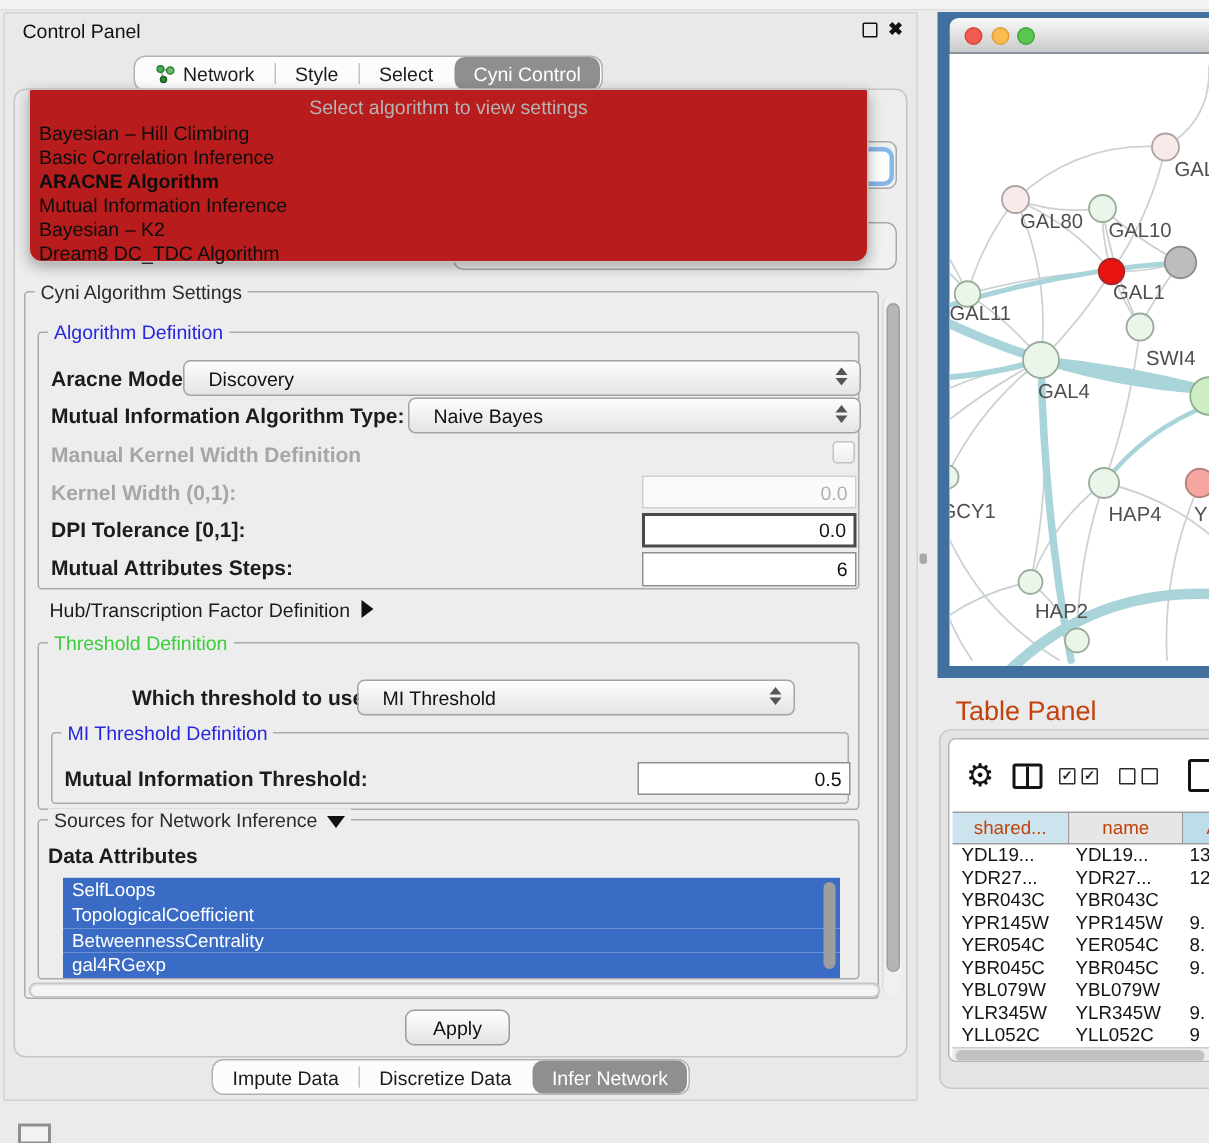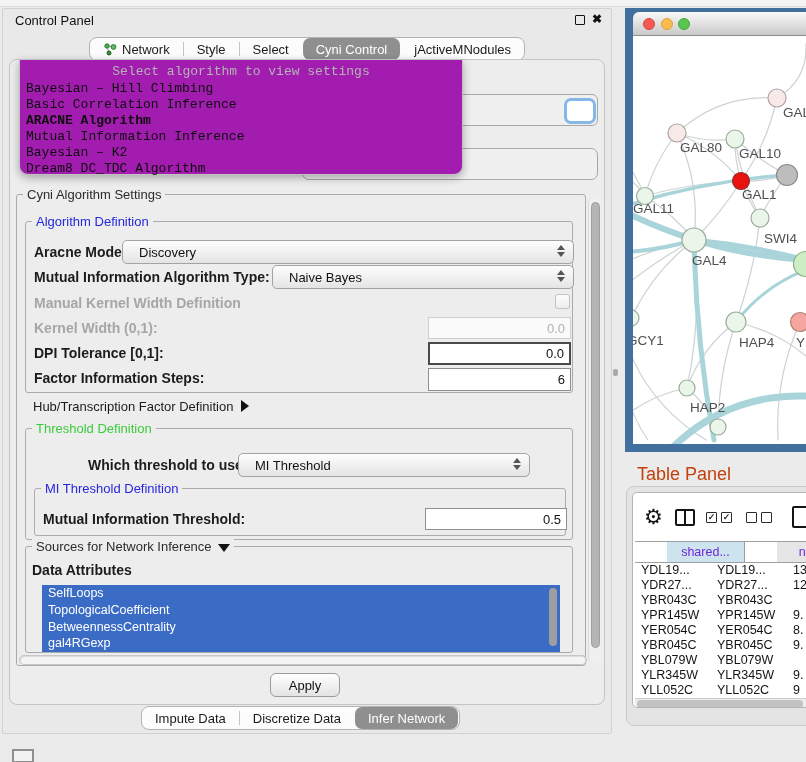--- a/index.html
+++ b/index.html
@@ -20,21 +20,21 @@
   .tab-sep { width:1px; height:14px; background:#c4c4c4; }
 
   .cp-content { position:absolute; left:6px; top:50px; width:596px; height:646px; background:#ededed; border:1px solid #c5c5c5; border-radius:8px; }
 
   
   .hid-combo { position:absolute; left:292px; top:34px; width:296px; height:32px; background:#f0f0f0; border:1px solid #a8a8a8; border-radius:6px; z-index:1; }
   .hid-focus { position:absolute; left:554px; top:38px; width:32px; height:26px; background:#fff; border:3px solid #85b7e8; border-radius:7px; z-index:2; }
   .hid-ctrl2 { position:absolute; left:292px; top:88px; width:296px; height:32px; background:#f0f0f0; border:1px solid #a8a8a8; border-radius:7px; z-index:1; }
 
   
-  .popup { position:absolute; left:16px; top:50px; width:444px; height:116px; background:#a21caf; border:1px solid #c2c2c2; border-radius:2px 2px 9px 9px; box-shadow:0 3px 9px rgba(0,0,0,0.30); z-index:20;font-family:Liberation Mono, monospace; }
+  .popup { position:absolute; left:16px; top:50px; width:560px; height:116px; background:#b91c1c; border:1px solid #c2c2c2; border-radius:2px 2px 9px 9px; box-shadow:0 3px 9px rgba(0,0,0,0.30); z-index:20; }
   .popup-header { position:absolute; left:0; top:4px; width:100%; text-align:center; color:#b4b4b4; font-size:13px; }
   .dd-items { position:absolute; left:4px; top:21px; right:16px; }
   .dd-item { height:16px; line-height:16px; font-size:13px; color:#0d0d0d; padding-left:2px; }
   .dd-bold { font-weight:700; }
 
   
   .group { position:absolute; border:1px solid #ababab; border-radius:3px; }
   .gtitle { position:absolute; top:-8px; left:6px; background:#ededed; padding:0 4px; font-size:13px; color:#2b2b2b; white-space:nowrap; }
   .gtitle.blue { color:var(--title-blue); }
   .gtitle.green { color:var(--title-green); }
@@ -84,21 +84,21 @@
   
   .tp-title { position:absolute; left:637px; top:464px; font-size:18px; color:#c2410c; }
   .tp-outer { position:absolute; left:626px; top:486px; width:190px; height:240px; background:#e4e4e4; border:1px solid #c9c9c9; border-radius:8px; }
   .tp-window { position:absolute; left:632px; top:492px; width:184px; height:216px; background:#fff; border:1px solid #b5b5b5; border-radius:5px; overflow:hidden; }
   .gear-icon { position:absolute; left:11px; top:12px; font-size:21px; color:#141414; }
   .split-icon { position:absolute; left:42px; top:16px; width:20px; height:17px; border:2px solid #141414; border-radius:2px; }
   .split-icon::after { content:""; position:absolute; left:7px; top:0; width:2px; height:13px; background:#141414; }
   .cb { position:absolute; width:11px; height:11px; border:1.5px solid #2a2a2a; border-radius:1px; font-size:9px; font-weight:700; line-height:9px; text-align:center; color:#2a2a2a; }
   .doc-icon { position:absolute; left:159px; top:13px; width:16px; height:22px; border:2px solid #141414; border-radius:2px; }
   .tp-header { position:absolute; left:2px; top:48px; height:22px; display:flex; border-top:1px solid #9e9e9e; border-bottom:1px solid #9e9e9e; }
-  .th { height:20px; display:flex; align-items:center; justify-content:center; font-size:12.5px; color:#6d28d9; border-right:1px solid #9e9e9e; overflow:hidden;margin-left:32px; }
+  .th { height:20px; display:flex; align-items:center; justify-content:center; font-size:12.5px; color:#c2410c; border-right:1px solid #9e9e9e; overflow:hidden; }
   .tp-rows { position:absolute; left:2px; top:70px; width:182px; height:135px; overflow:hidden; }
   .tp-row { position:relative; height:15px; font-size:12.5px; color:#141414; }
   .tp-row span { position:absolute; top:0; line-height:15px; white-space:nowrap; }
   .tp-hsb { position:absolute; left:2px; top:205px; width:180px; height:10px; background:#ececec; border-top:1px solid #ccc; }
   .tp-hsb-thumb { position:absolute; left:2px; top:1px; width:166px; height:8px; background:#c2c2c2; border-radius:4px; }
 
   .corner-chip { position:absolute; left:12px; top:749px; width:22px; height:14px; background:#f2f2f2; border:2px solid #8f8f8f; }
 </style>
 </head>
 <body>
@@ -128,23 +128,20 @@
         <div class="tab">
           <span>Style</span>
         </div>
         <div class="tab-sep"></div>
         <div class="tab">
           <span>Select</span>
         </div>
         <div class="tab tab-selected">
           <span>Cyni Control</span>
         </div>
-        <div class="tab">
-          <span>jActiveMNodules</span>
-        </div>
       </div>
 
     <div class="cp-content">
 
       <div class="hid-combo"></div>
       <div class="hid-focus"></div>
       <div class="hid-ctrl2"></div>
 
       <div class="group" style="left:6px; top:134px; width:570px; height:472px;">
         <span class="gtitle">Cyni Algorithm Settings</span>
@@ -180,21 +177,21 @@
           <span class="lbl lbl-dis" style="left:8px; top:98px;">Kernel Width (0,1):</span>
           <div class="field dis" style="left:402px; top:95px; width:143px;">
               <span>0.0</span>
             </div>
 
           <span class="lbl" style="left:8px; top:123px;">DPI Tolerance [0,1]:</span>
           <div class="field strong" style="left:402px; top:120px; width:143px; height:23px;">
               <span>0.0</span>
             </div>
 
-          <span class="lbl" style="left:8px; top:148px;">Factor Information Steps:</span>
+          <span class="lbl" style="left:8px; top:148px;">Mutual Attributes Steps:</span>
           <div class="field" style="left:402px; top:146px; width:143px; height:23px;">
               <span>6</span>
             </div>
         </div>
 
         <div class="plain-row" style="left:16px; top:204px;">
           <span>Hub/Transcription Factor Definition</span><span class="tri-right"></span>
         </div>
 
         <div class="group" style="left:8px; top:233px; width:548px; height:112px;">

